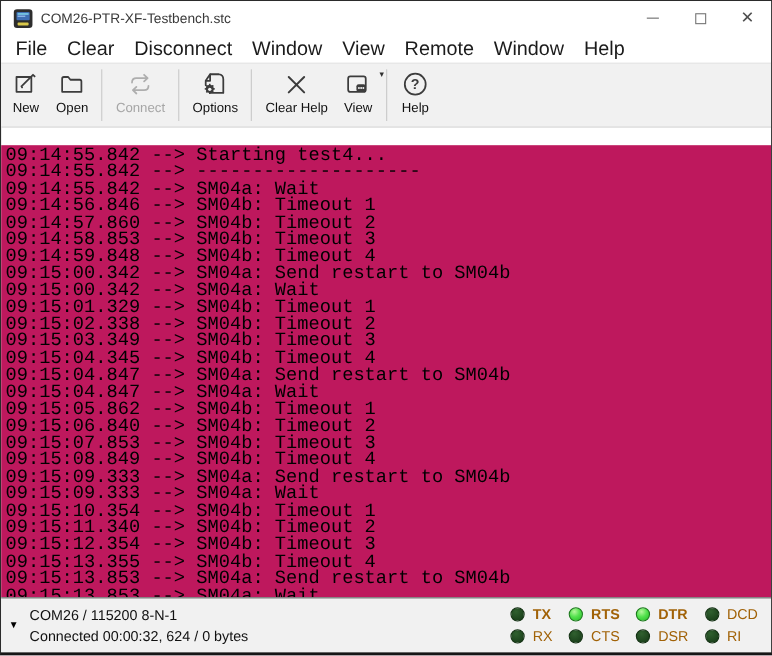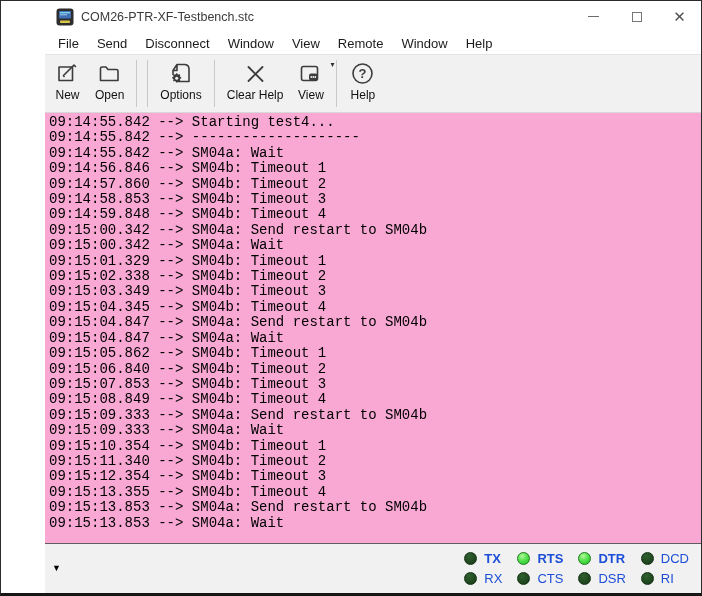--- a/index.html
+++ b/index.html
@@ -3,73 +3,72 @@
 <meta charset="utf-8">
 <style>
   html,body { margin:0; padding:0; background:#ffffff; }
   * { box-sizing:border-box; }
   .window {
     width:702px; height:596px;
     border:1px solid #2b2b2b; border-bottom:3px solid #161616;
     background:#fff; display:flex; flex-direction:column;
     font-family:"Liberation Sans", sans-serif;
     overflow:hidden;
-    padding-left:44px;
   }
   
   .titlebar { flex:0 0 31px; display:flex; align-items:center; background:#fff; }
   .app-icon { margin-left:11px; width:18px; height:18px; flex:0 0 18px; }
   .title-text { margin-left:7px; font-size:12.5px; color:#3a3a3a; }
   .win-controls { margin-left:auto; display:flex; height:100%; }
   .win-btn { width:43px; display:flex; align-items:center; justify-content:center; color:#5f5f5f; }
   .glyph-min { display:block; width:11px; height:0; border-top:1px solid #6b6b6b; }
   .glyph-max { display:block; width:10px; height:10px; border:1px solid #767676; }
   .glyph-close { font-size:15px; line-height:1; color:#4f4f4f; }
   
-  .menubar { flex:0 0 22px; display:flex; align-items:center; padding-left:4px; background:#fff; font-size:13px; color:#1b1b1b; }
+  .menubar { flex:0 0 22px; display:flex; align-items:center; padding-left:4px; background:#fff; font-size:18px; color:#1b1b1b; }
   .menu-item { padding:2px 9px; white-space:nowrap; }
   
   .toolbar {
     flex:0 0 59px; background:#f1f1f1;
     border-top:1px solid #e4e4e4; border-bottom:1px solid #d8d8d8;
     display:flex; align-items:stretch; padding:4px 2px 2px 2px;
   }
   .tb-btn { position:relative; display:flex; flex-direction:column; align-items:center; padding:1px 7px; font-size:12px; color:#111; }
   .tb-btn svg { width:27px; height:27px; display:block; }
   .tb-label { margin-top:1px; white-space:nowrap; }
   .tb-btn.disabled { color:#a6a6a6; }
   .tb-sep { width:1px; background:#c9c9c9; margin:1px 5px 3px 5px; }
   .icon-stroke { stroke:#3c3c3c; stroke-width:1.6; fill:none; stroke-linecap:round; stroke-linejoin:round; }
   .icon-stroke-dis { stroke:#aeaeae; stroke-width:1.6; fill:none; stroke-linecap:round; stroke-linejoin:round; }
   .icon-fill { fill:#3c3c3c; }
   .view-caret { position:absolute; top:1px; right:-3px; font-size:8px; color:#303030; }
   .help-q { font:bold 13px "Liberation Sans", sans-serif; fill:#3c3c3c; }
   
   .terminal {
-    flex:1 1 auto; background:#f9a8d4; overflow:hidden;
-    font-family:"Liberation Mono", monospace; font-size:14px; line-height:15.4px;
-    color:#000; padding:2px 0 0 4px; white-space:pre;
+    flex:1 1 auto; background:#be185d; overflow:hidden;
+    font-family:"Liberation Mono", monospace; font-size:17px; line-height:15.4px;
+    color:#000; padding:2px 0 0 4px; white-space:pre;margin-top:16px;
   }
   
   .statusbar {
     flex:0 0 50px; background:#f1f1f1; border-top:1px solid #5f5f5f;
     display:flex; align-items:center; padding:0 12px 0 7px;
   }
   .expander { font-size:9px; color:#000; margin-right:10px; line-height:1; }
   .status-text { font-size:13px; color:#111; line-height:19px; }
   .led-grid {
     margin-left:auto; display:grid;
     grid-template-rows:repeat(2, 20px); grid-auto-flow:column;
     column-gap:15px; align-items:center;
   }
   .led-cell { display:flex; align-items:center; }
   .led-dot { width:13px; height:13px; border-radius:50%; flex:0 0 13px; }
   .led-dot.on  { background:radial-gradient(circle at 38% 28%, #b6f79c 0%, #55e24f 45%, #23bb23 100%); border:1px solid #1a7a1a; }
   .led-dot.off { background:radial-gradient(circle at 38% 28%, #30602f 0%, #1c421c 75%); border:1px solid #123012; }
-  .led-label { font-size:13px; color:#1d4ed8; margin-left:7px; }
+  .led-label { font-size:13px; color:#a16207; margin-left:7px; }
   .led-label.bold { font-weight:bold; }
 </style>
 </head>
 <body>
 
 <div class="window">
 
   <div class="titlebar">
     <svg class="app-icon" viewBox="0 0 18 18">
       <rect x="0.5" y="0.5" width="17" height="17" rx="3" fill="#2d2d2d"></rect>
@@ -87,21 +86,21 @@
           <span class="glyph-max"></span>
         </div>
       <div class="win-btn">
           <span class="glyph-close">✕</span>
         </div>
     </div>
   </div>
 
   <div class="menubar">
     <span class="menu-item">File</span>
-    <span class="menu-item">Send</span>
+    <span class="menu-item">Clear</span>
     <span class="menu-item">Disconnect</span>
     <span class="menu-item">Window</span>
     <span class="menu-item">View</span>
     <span class="menu-item">Remote</span>
     <span class="menu-item">Window</span>
     <span class="menu-item">Help</span>
   </div>
 
   <div class="toolbar">
 
@@ -116,20 +115,27 @@
     <div class="tb-btn">
       <svg viewBox="0 0 27 27">
         <path class="icon-stroke" d="M4.5,20.5 V8.5 q0,-1.5 1.5,-1.5 h4 l2,2.5 h8.5 q1.5,0 1.5,1.5 v9.5 z"></path>
       </svg>
       <span class="tb-label">Open</span>
     </div>
 
 
     <div class="tb-sep"></div>
 
+    <div class="tb-btn disabled">
+      <svg viewBox="0 0 27 27">
+        <path class="icon-stroke-dis" d="M6,12 q0,-4 4,-4 h10 M17,5 l3.2,3 l-3.2,3"></path>
+        <path class="icon-stroke-dis" d="M21,15 q0,4 -4,4 h-10 M10,16 l-3.2,3 l3.2,3"></path>
+      </svg>
+      <span class="tb-label">Connect</span>
+    </div>
 
 
     <div class="tb-sep"></div>
 
     <div class="tb-btn">
       <svg viewBox="0 0 27 27">
         <path class="icon-stroke" d="M9,4.5 h8 q4,0.5 4,4.5 v12.5 h-12 v-6 M9,4.5 v6 h-4 v4 M9,4.5 l-4,6"></path>
         <g>
           <path class="icon-fill" d="M8.2,13.2 l1,0 l0.4,1 l1,0.4 l1,-0.4 l0.7,0.7 l-0.4,1 l0.4,1 l1,0.4 l0,1 l-1,0.4 l-0.4,1 l0.4,1 l-0.7,0.7 l-1,-0.4 l-1,0.4 l-0.4,1 l-1,0 l-0.4,-1 l-1,-0.4 l-1,0.4 l-0.7,-0.7 l0.4,-1 l-0.4,-1 l-1,-0.4 l0,-1 l1,-0.4 l0.4,-1 l-0.4,-1 l0.7,-0.7 l1,0.4 l1,-0.4 z"></path>
           <circle cx="8.7" cy="18.2" r="1.5" fill="#f1f1f1"></circle>
@@ -168,20 +174,24 @@
       </svg>
       <span class="tb-label">Help</span>
     </div>
 
   </div>
 
   <div class="terminal"><div>09:14:55.842 --&gt; Starting test4...</div><div>09:14:55.842 --&gt; --------------------</div><div>09:14:55.842 --&gt; SM04a: Wait</div><div>09:14:56.846 --&gt; SM04b: Timeout 1</div><div>09:14:57.860 --&gt; SM04b: Timeout 2</div><div>09:14:58.853 --&gt; SM04b: Timeout 3</div><div>09:14:59.848 --&gt; SM04b: Timeout 4</div><div>09:15:00.342 --&gt; SM04a: Send restart to SM04b</div><div>09:15:00.342 --&gt; SM04a: Wait</div><div>09:15:01.329 --&gt; SM04b: Timeout 1</div><div>09:15:02.338 --&gt; SM04b: Timeout 2</div><div>09:15:03.349 --&gt; SM04b: Timeout 3</div><div>09:15:04.345 --&gt; SM04b: Timeout 4</div><div>09:15:04.847 --&gt; SM04a: Send restart to SM04b</div><div>09:15:04.847 --&gt; SM04a: Wait</div><div>09:15:05.862 --&gt; SM04b: Timeout 1</div><div>09:15:06.840 --&gt; SM04b: Timeout 2</div><div>09:15:07.853 --&gt; SM04b: Timeout 3</div><div>09:15:08.849 --&gt; SM04b: Timeout 4</div><div>09:15:09.333 --&gt; SM04a: Send restart to SM04b</div><div>09:15:09.333 --&gt; SM04a: Wait</div><div>09:15:10.354 --&gt; SM04b: Timeout 1</div><div>09:15:11.340 --&gt; SM04b: Timeout 2</div><div>09:15:12.354 --&gt; SM04b: Timeout 3</div><div>09:15:13.355 --&gt; SM04b: Timeout 4</div><div>09:15:13.853 --&gt; SM04a: Send restart to SM04b</div><div>09:15:13.853 --&gt; SM04a: Wait</div></div>
 
   <div class="statusbar">
     <span class="expander">▼</span>
+    <div class="status-text">
+      <div>COM26 / 115200 8-N-1</div>
+      <div>Connected 00:00:32, 624 / 0 bytes</div>
+    </div>
     <div class="led-grid">
       <div class="led-cell">
           <span class="led-dot off"></span>
           <span class="led-label bold">TX</span>
         </div>
       <div class="led-cell">
           <span class="led-dot off"></span>
           <span class="led-label">RX</span>
         </div>
       <div class="led-cell">

